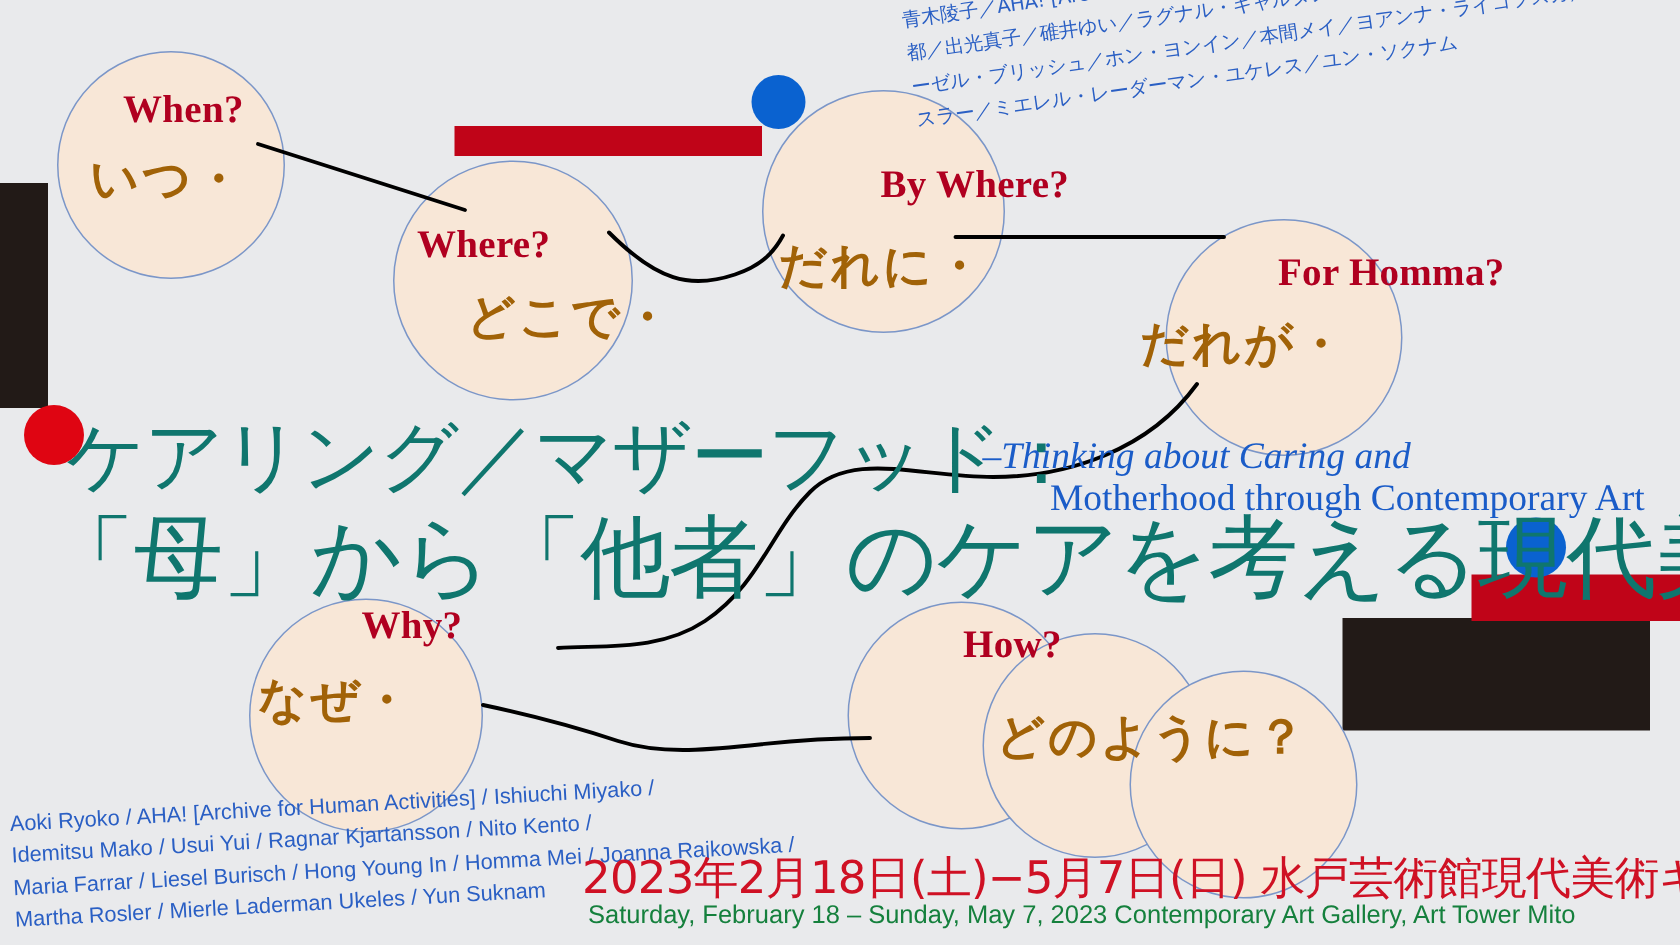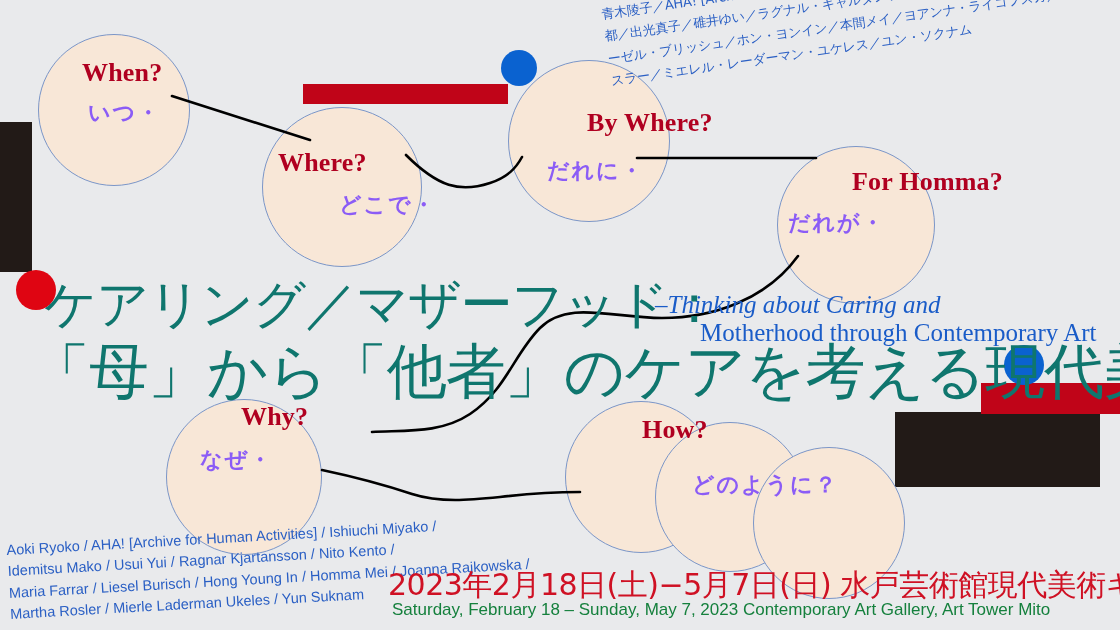--- a/index.html
+++ b/index.html
@@ -85,27 +85,26 @@
     position: absolute;
     color: #b00020;
     font-family: "Liberation Serif", serif;
     font-size: 26px;
     font-weight: 700;
     white-space: nowrap;
     letter-spacing: 0.2px;
   }
   .qlabel-ja {
     position: absolute;
-    color: #8b5cf6;
+    color: #a16207;
     font-family: "DejaVu Serif", serif;
-    font-size: 22px;
+    font-size: 32px;
     font-weight: 700;
     white-space: nowrap;
     letter-spacing: 2px;
-    margin-left: 28px;
   }
 
   
   #connectors {
     position: absolute;
     left: 0;
     top: 0;
     width: 1120px;
     height: 630px;
     pointer-events: none;

